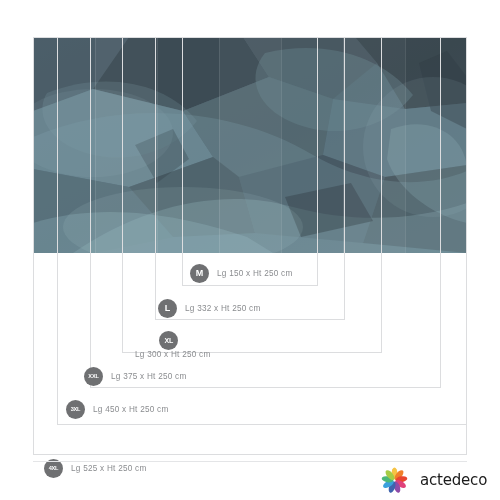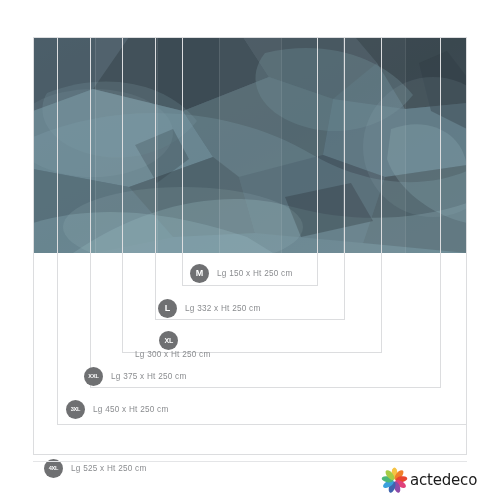--- a/index.html
+++ b/index.html
@@ -111,21 +111,21 @@
     display: flex;
     align-items: center;
     height: 30px;
   }
   .brand-mark {
     width: 27px;
     height: 27px;
     flex: 0 0 auto;
   }
   .brand-name {
-    margin-left: 2px;
+    margin-left: 12px;
     font-size: 15px;
     color: #1b1b1b;
     letter-spacing: -0.2px;
     font-family: "DejaVu Sans", sans-serif;
   }
 </style>
 </head>
 <body>
 
 <div id="stage">

